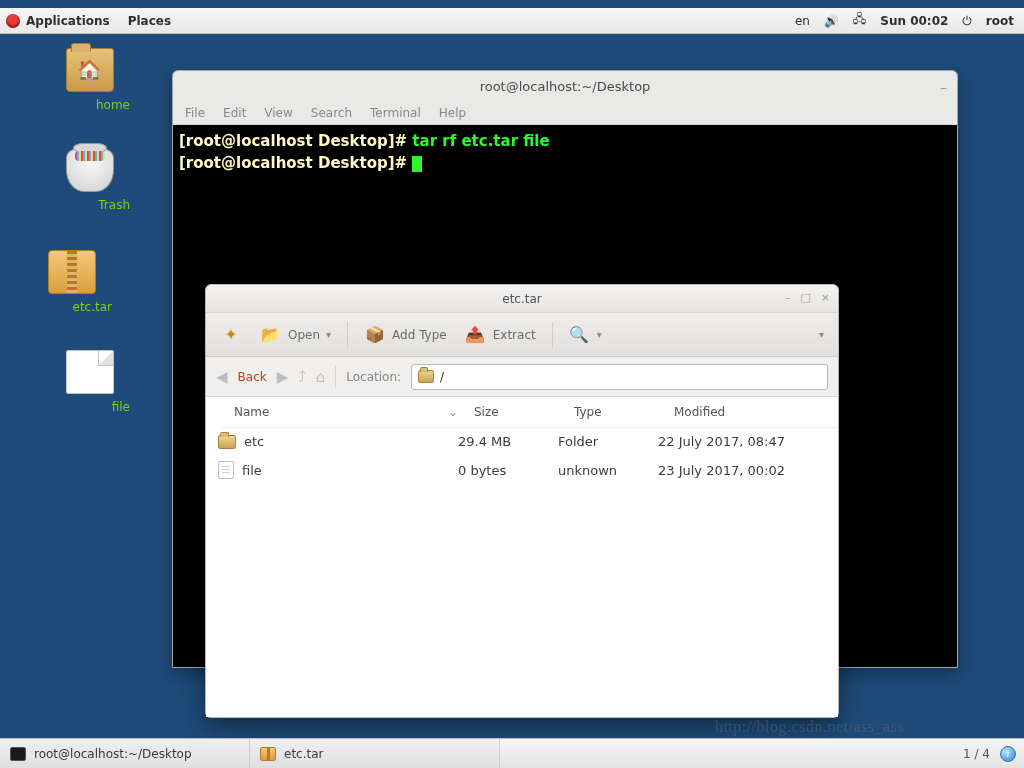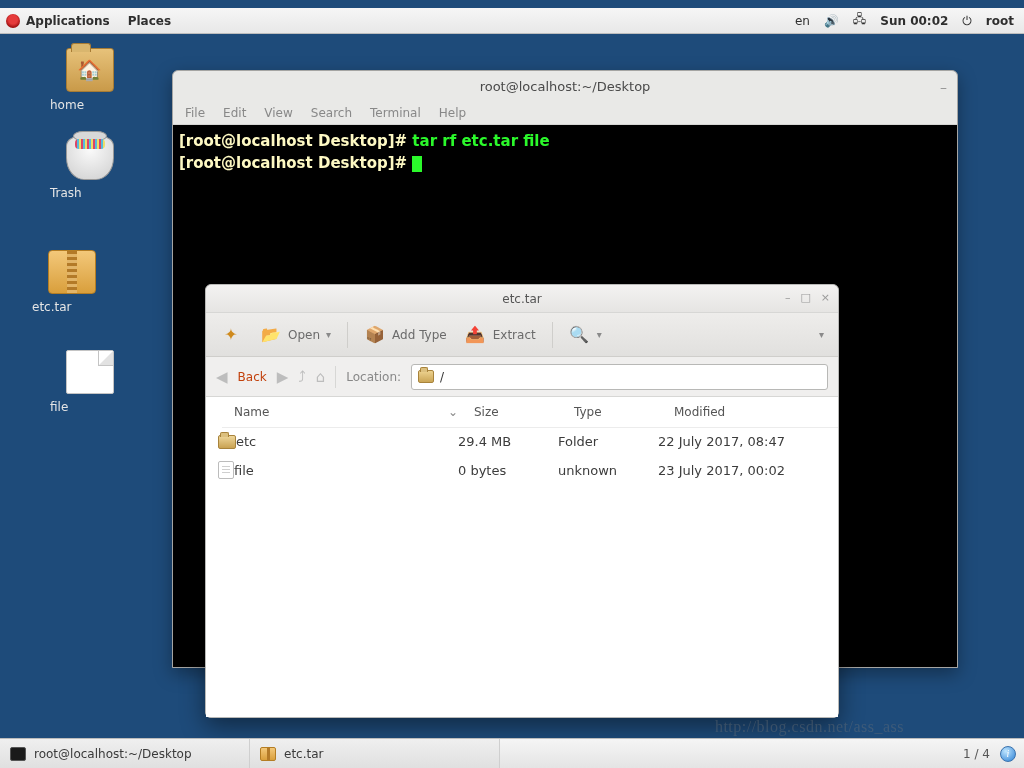--- a/index.html
+++ b/index.html
@@ -8,21 +8,21 @@
 
 
 .top-panel { position: absolute; top: 8px; left: 0; right: 0; height: 26px; background: linear-gradient(#f6f6f6,#e8e8e8); border-bottom: 1px solid #bdbdbd; display: flex; align-items: center; font-size: 12px; color: #2e2e2e; }
 .top-panel .left { display: flex; align-items: center; gap: 18px; padding-left: 6px; }
 .top-panel .right { margin-left: auto; display: flex; align-items: center; gap: 14px; padding-right: 10px; }
 .redhat-icon { width: 14px; height: 14px; background: radial-gradient(circle at 50% 40%, #e63b3b 40%, #9c0f0f 72%); border-radius: 50%; display: inline-block; }
 .panel-item { display: flex; align-items: center; gap: 6px; cursor: default; }
 .bold { font-weight: bold; }
 
 
-.desktop-icon { position: absolute; width: 80px; text-align: left; color: #e5e5e5; font-size: 12px; }
+.desktop-icon { position: absolute; width: 80px; text-align: right; color: #84cc16; font-size: 12px; }
 .desktop-icon .ic { width: 48px; height: 44px; margin: 0 auto 6px; position: relative; }
 .ic-folder { background: linear-gradient(#e7c27a,#c99a49); border-radius: 3px 3px 4px 4px; border: 1px solid #a87c34; }
 .ic-folder:before { content: ""; position: absolute; top: -6px; left: 4px; width: 18px; height: 8px; background: #d9b66e; border: 1px solid #a87c34; border-bottom: none; border-radius: 3px 3px 0 0; }
 .ic-folder.home:after { content: "🏠"; position: absolute; inset: 0; display: flex; align-items: center; justify-content: center; font-size: 20px; color: #5b3c0b; }
 .ic-trash { background: radial-gradient(circle at 50% 30%, #fafafa, #cfcfcf); border-radius: 12px 12px 18px 18px / 10px 10px 22px 22px; border: 1px solid #999; }
 .ic-trash:before { content: ""; position: absolute; top: -6px; left: 6px; right: 6px; height: 8px; background: #d8d8d8; border: 1px solid #999; border-radius: 12px/6px; }
 .ic-trash:after { content: ""; position: absolute; top: 2px; left: 8px; right: 8px; height: 10px; background: repeating-linear-gradient(90deg,#d46,#d46 2px,#5bd 2px,#5bd 4px,#ed6 4px,#ed6 6px); border-radius: 4px; }
 .ic-archive { background: linear-gradient(#f3c87a,#d99f3c); border-radius: 4px; border: 1px solid #b47d23; }
 .ic-archive:before { content: ""; position: absolute; top: 0; bottom: 0; left: 50%; width: 10px; margin-left: -5px; background: repeating-linear-gradient(180deg,#b37a28 0 3px,#e2b569 3px 6px); }
 .ic-file { background: #fff; border: 1px solid #c4c4c4; border-radius: 2px; }
@@ -51,21 +51,21 @@
 .nav-ic { color: #bdbdbd; font-size: 15px; }
 .loc-field { flex: 1; height: 26px; border: 1px solid #b8b8b6; border-radius: 3px; background: #fff; display: flex; align-items: center; padding: 0 6px; gap: 6px; color: #333; }
 .loc-folder { width: 16px; height: 13px; background: linear-gradient(#edd28f,#caa556); border: 1px solid #a8833b; border-radius: 2px; position: relative; }
 .loc-folder:before { content: ""; position: absolute; top: -4px; left: 1px; width: 6px; height: 4px; background: #dcc07f; border: 1px solid #a8833b; border-bottom: none; border-radius: 2px 2px 0 0; }
 
 
 .file-list { flex: 1; background: #fff; font-size: 13px; color: #3c3c3c; }
 .fl-head { display: grid; grid-template-columns: 240px 100px 100px 1fr; padding: 8px 12px; color: #555; font-size: 12px; border-bottom: 1px solid #ececec; margin-left: 16px; }
 .fl-head .col-name { display: flex; align-items: center; justify-content: space-between; padding-right: 16px; }
 .fl-row { display: grid; grid-template-columns: 240px 100px 100px 1fr; padding: 6px 12px; align-items: center; }
-.fl-row .nm { display: flex; align-items: center; }
+.fl-row .nm { display: flex; align-items: center; gap: 8px; }
 .rf-folder { width: 18px; height: 14px; background: linear-gradient(#eed69a,#c9a252); border: 1px solid #a8833b; border-radius: 2px; position: relative; }
 .rf-folder:before { content: ""; position: absolute; top: -4px; left: 1px; width: 7px; height: 4px; background: #dcc07f; border: 1px solid #a8833b; border-bottom: none; border-radius: 2px 2px 0 0; }
 .rf-file { width: 16px; height: 18px; background: #fff; border: 1px solid #bcbcbc; border-radius: 2px; position: relative; }
 .rf-file:after { content: ""; position: absolute; left: 3px; right: 3px; top: 4px; height: 8px; background: repeating-linear-gradient(#cfcfcf 0 1px, transparent 1px 3px); }
 
 
 .bottom-panel { position: absolute; left: 0; right: 0; bottom: 0; height: 30px; background: linear-gradient(#f5f5f5,#e4e4e4); border-top: 1px solid #bcbcbc; display: flex; align-items: center; font-size: 12px; color: #3a3a3a; }
 .task { display: flex; align-items: center; gap: 8px; padding: 0 10px; height: 100%; border-right: 1px solid #cfcfcf; min-width: 250px; background: linear-gradient(#efefef,#e0e0e0); }
 .task .ti { width: 16px; height: 14px; }
 .ti-term { background: #1a1a1a; border: 1px solid #555; border-radius: 2px; }
@@ -99,21 +99,21 @@
     <span class="bold">Sun 00:02</span>
     <span>⏻</span>
     <span class="bold">root</span>
   </div>
 </div>
 
 <div class="desktop-icon" style="left:50px; top:48px;">
   <div class="ic ic-folder home"></div>
   <div>home</div>
 </div>
-<div class="desktop-icon" style="left:50px; top:136px;">
+<div class="desktop-icon" style="left:50px; top:148px;">
   <div class="ic ic-trash"></div>
   <div>Trash</div>
 </div>
 <div class="desktop-icon" style="left:32px; top:250px;">
   <div class="ic ic-archive"></div>
   <div>etc.tar</div>
 </div>
 <div class="desktop-icon" style="left:50px; top:350px;">
   <div class="ic ic-file"></div>
   <div>file</div>

